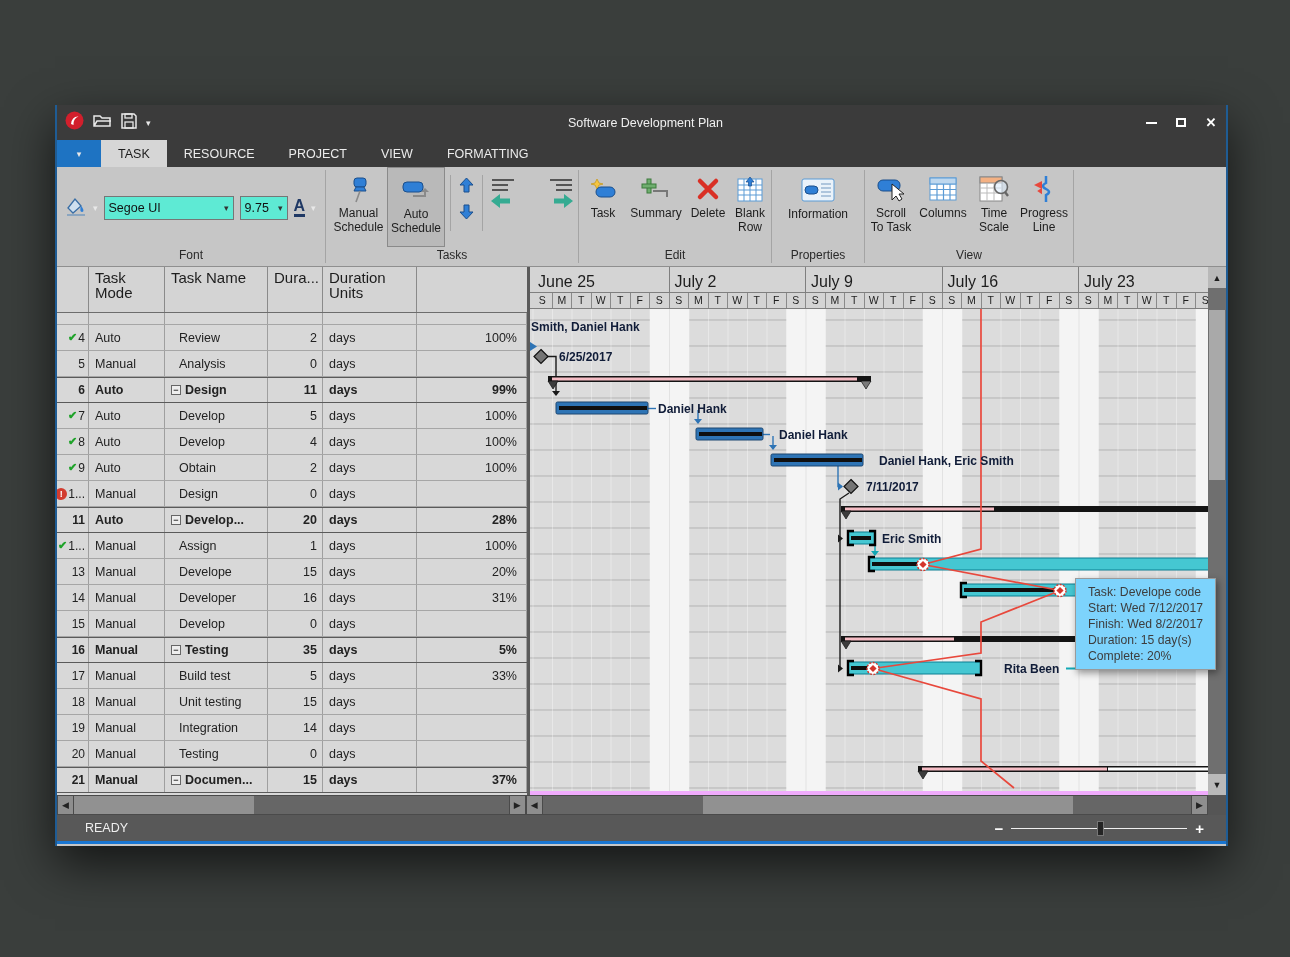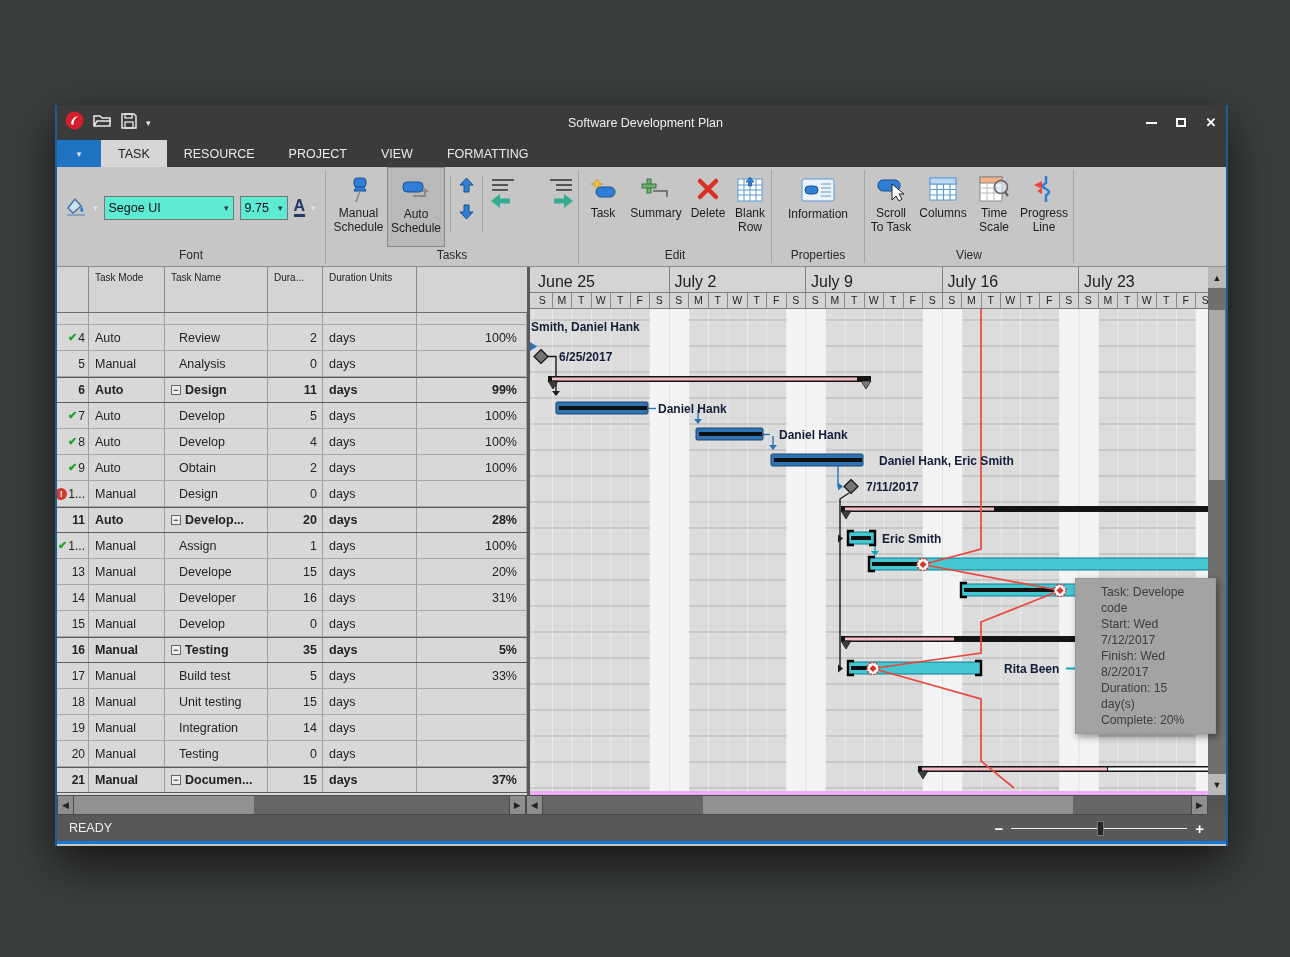--- a/index.html
+++ b/index.html
@@ -41,21 +41,21 @@
   .combo .cv { flex:1; }
   .combo .caret { color:#333; }
   .smallbtn { width:20px; height:20px; display:flex; align-items:center; justify-content:center; }
 
   
   .main { position:relative; height:528px; display:flex; background:#d8d8d8; }
 
   
   .tpane { width:470px; display:flex; flex-direction:column; overflow:hidden; background:#d8d8d8; }
   .thead { height:46px; display:flex; background:#d4d4d4; border-bottom:1px solid #6d6d6d; }
-  .th { border-right:1px solid #8a8a8a; font-size:10px; color:#1d1d1d; padding:3px 0 0 6px; line-height:15px; }
+  .th { border-right:1px solid #8a8a8a; font-size:15px; color:#1d1d1d; padding:3px 0 0 6px; line-height:15px; }
   .trows { flex:1; overflow:hidden; }
   .trow { height:26px; display:flex; border-bottom:1px solid #a6a6a6; background:#d8d8d8; font-size:12.5px; color:#222; }
   .trow.partial { height:12px; }
   .trow.sum { border-top:1px solid #5a5a5a; border-bottom:1px solid #5a5a5a; font-weight:bold; }
   .c { border-right:1px solid #9f9f9f; display:flex; align-items:center; overflow:hidden; white-space:nowrap; }
   .c0 { width:32px; justify-content:flex-end; padding-right:3px; gap:1px; font-size:12px; }
   .c1 { width:76px; padding-left:6px; }
   .c2 { width:103px; padding-left:6px; }
   .c3 { width:55px; justify-content:flex-end; padding-right:5px; }
   .c4 { width:94px; padding-left:6px; }
@@ -86,28 +86,28 @@
   
   .scrollrow { height:20px; display:flex; background:#4a4a4a; }
   .hs { display:flex; align-items:center; height:20px; }
   .hs-btn { width:15px; height:18px; margin:1px; background:#8e8e8e; color:#222; font-size:9px;
             display:flex; align-items:center; justify-content:center; }
   .hs-track { flex:1; height:18px; margin:1px 0; background:#666; position:relative; }
   .hs-thumb { position:absolute; top:0; height:18px; background:#919191; }
 
   
   .statusbar { height:29px; background:#585858; display:flex; align-items:center; color:#efefef;
-               font-size:12.5px; padding-left:12px; position:relative; border-bottom:3px solid #1976d2; }
+               font-size:12.5px; padding-left:28px; position:relative; border-bottom:3px solid #1976d2; }
   .zoomctl { position:absolute; right:22px; display:flex; align-items:center; gap:8px; color:#fff; }
   .zoom-sign { font-size:15px; font-weight:bold; }
   .zoom-track { width:176px; height:1px; background:#efefef; position:relative; }
   .zoom-thumb { position:absolute; top:-7px; left:86px; width:7px; height:15px; background:#242424; border:1px solid #777; }
 
-  .tooltip { position:absolute; left:1018px; top:311px; width:141px; background:#a3a3a3; border:1px solid #9a9a9a;
-             box-shadow:2px 3px 7px rgba(0,0,0,.4); padding:5px 25px; font-size:12.2px; color:#3d3d3d;
+  .tooltip { position:absolute; left:1018px; top:311px; width:141px; background:#7dd3fc; border:1px solid #9a9a9a;
+             box-shadow:2px 3px 7px rgba(0,0,0,.4); padding:5px 12px; font-size:12.2px; color:#3d3d3d;
              line-height:16px; z-index:6; }
   svg text { font-family:"Liberation Sans", sans-serif; }
 </style>
 </head>
 <body>
 
 <div class="window">
 
   <div class="titlebar">
     <div class="qat">

